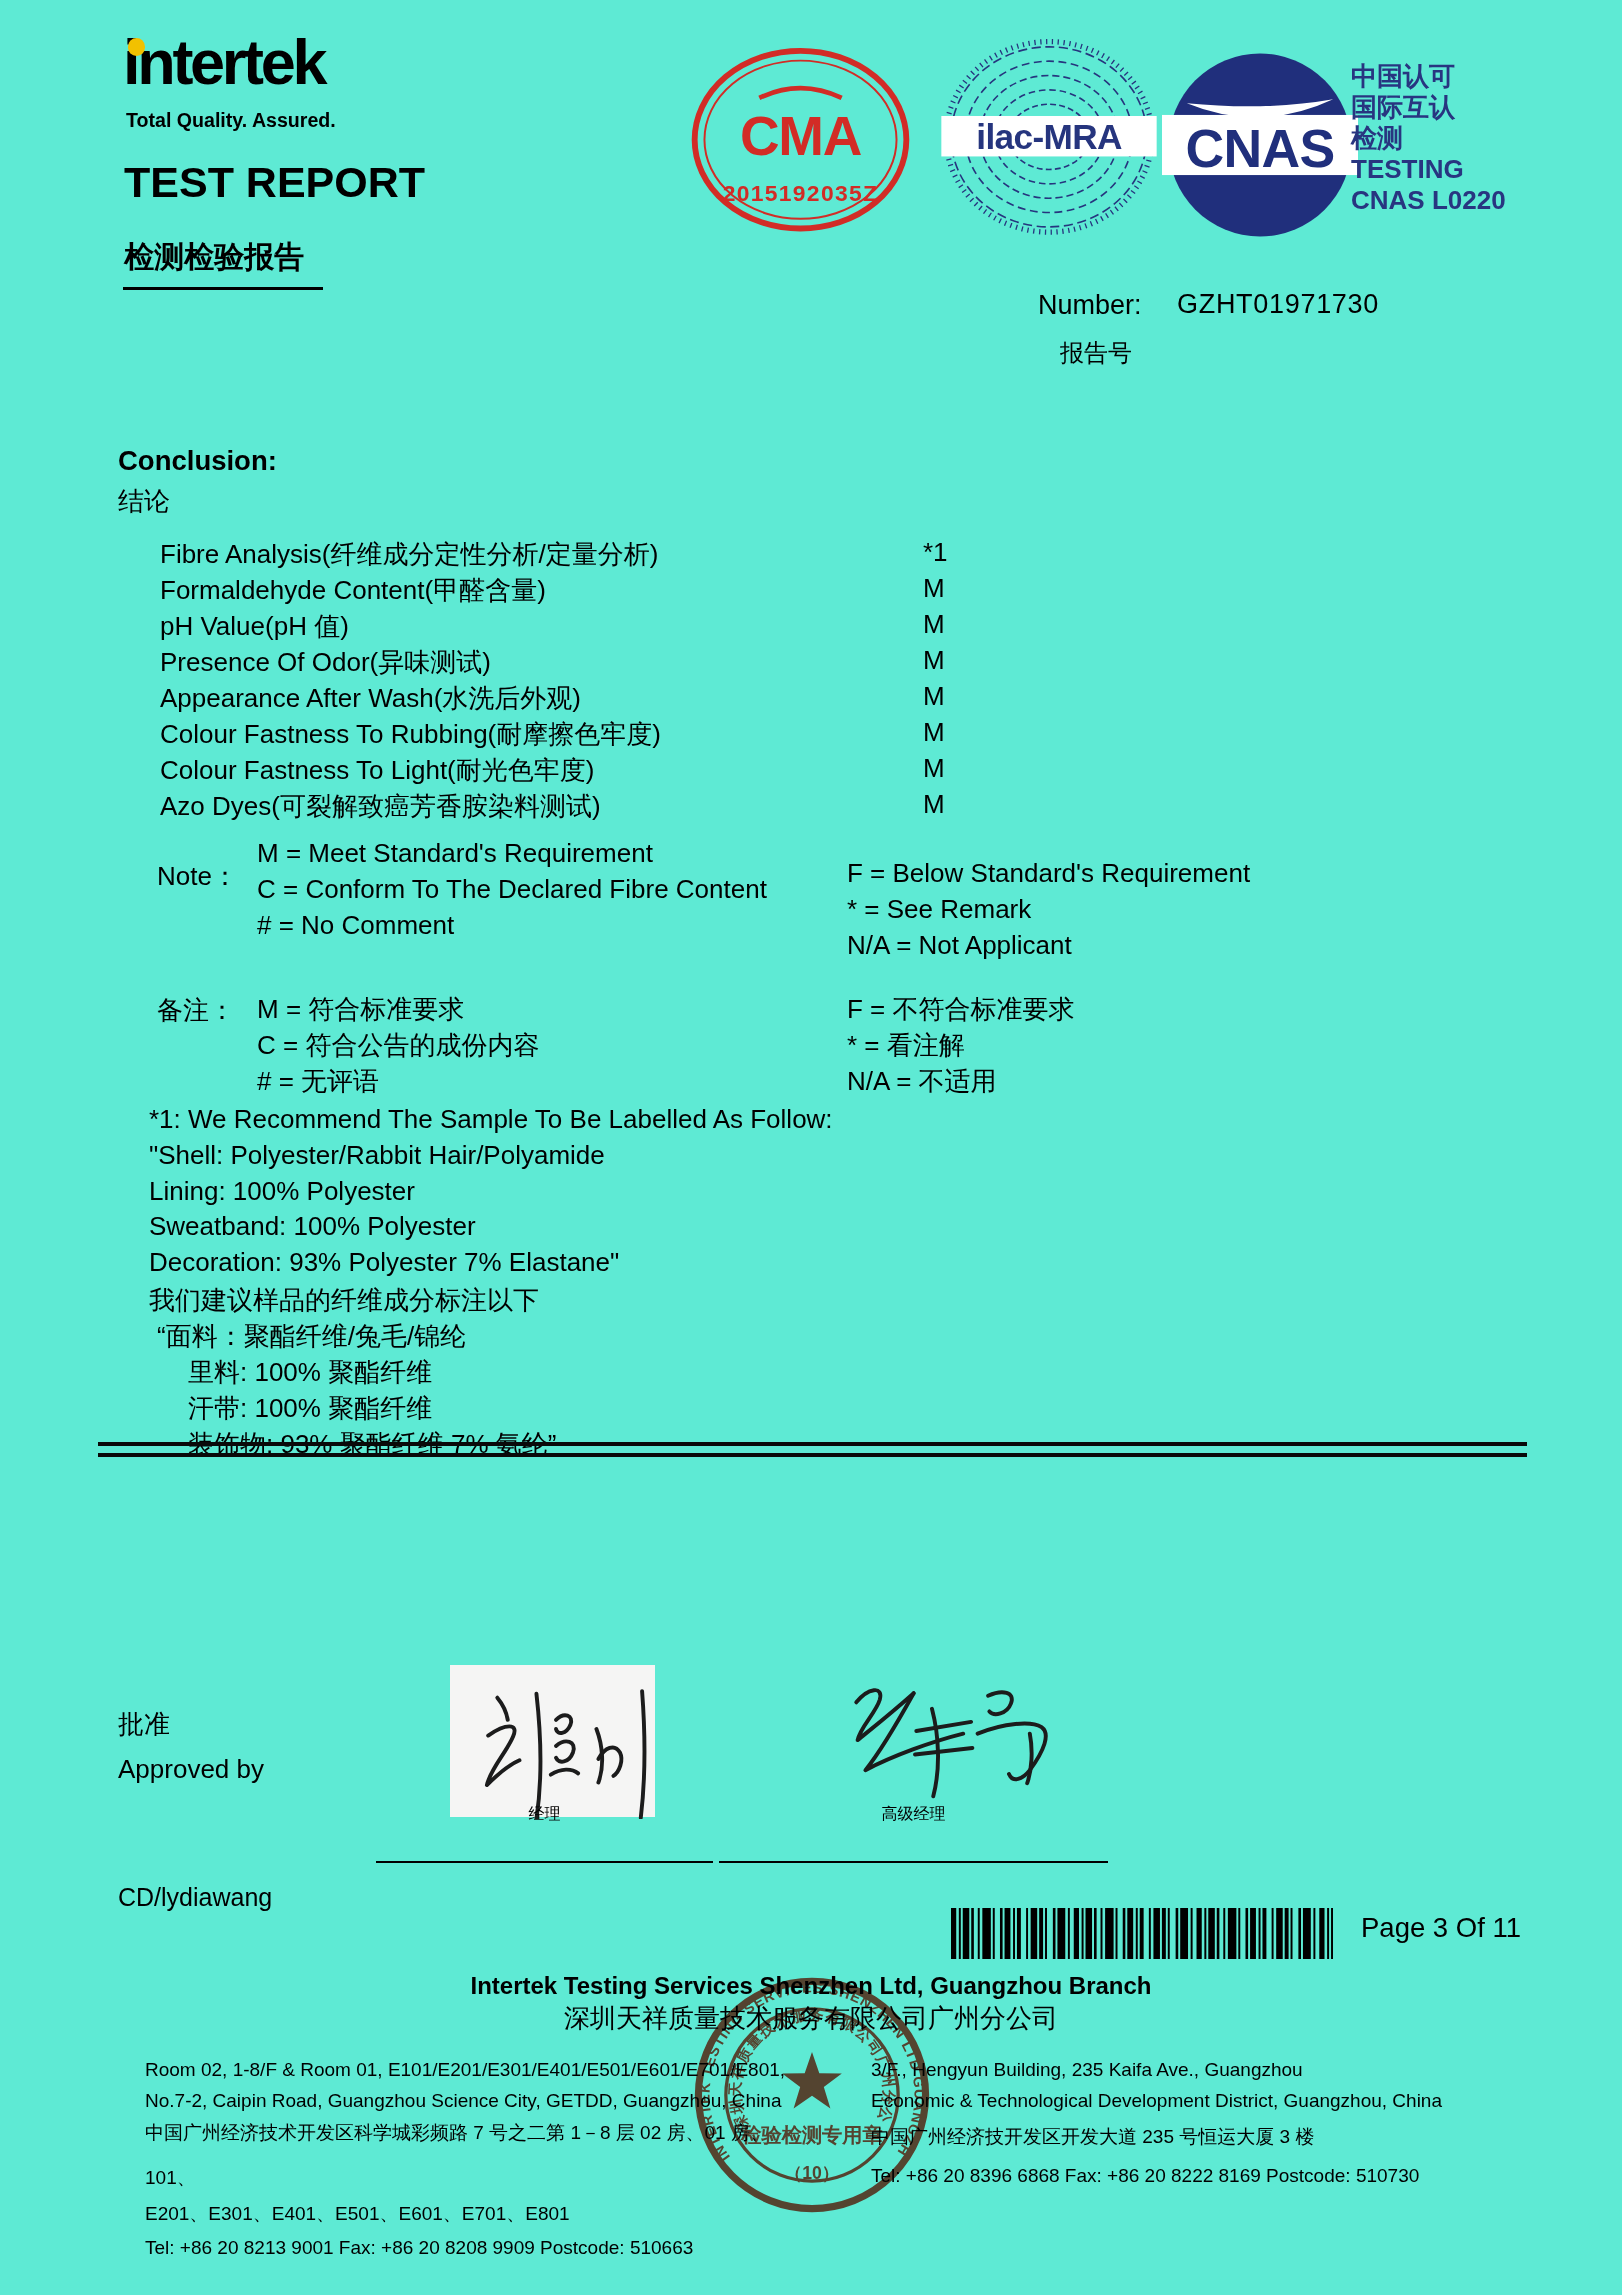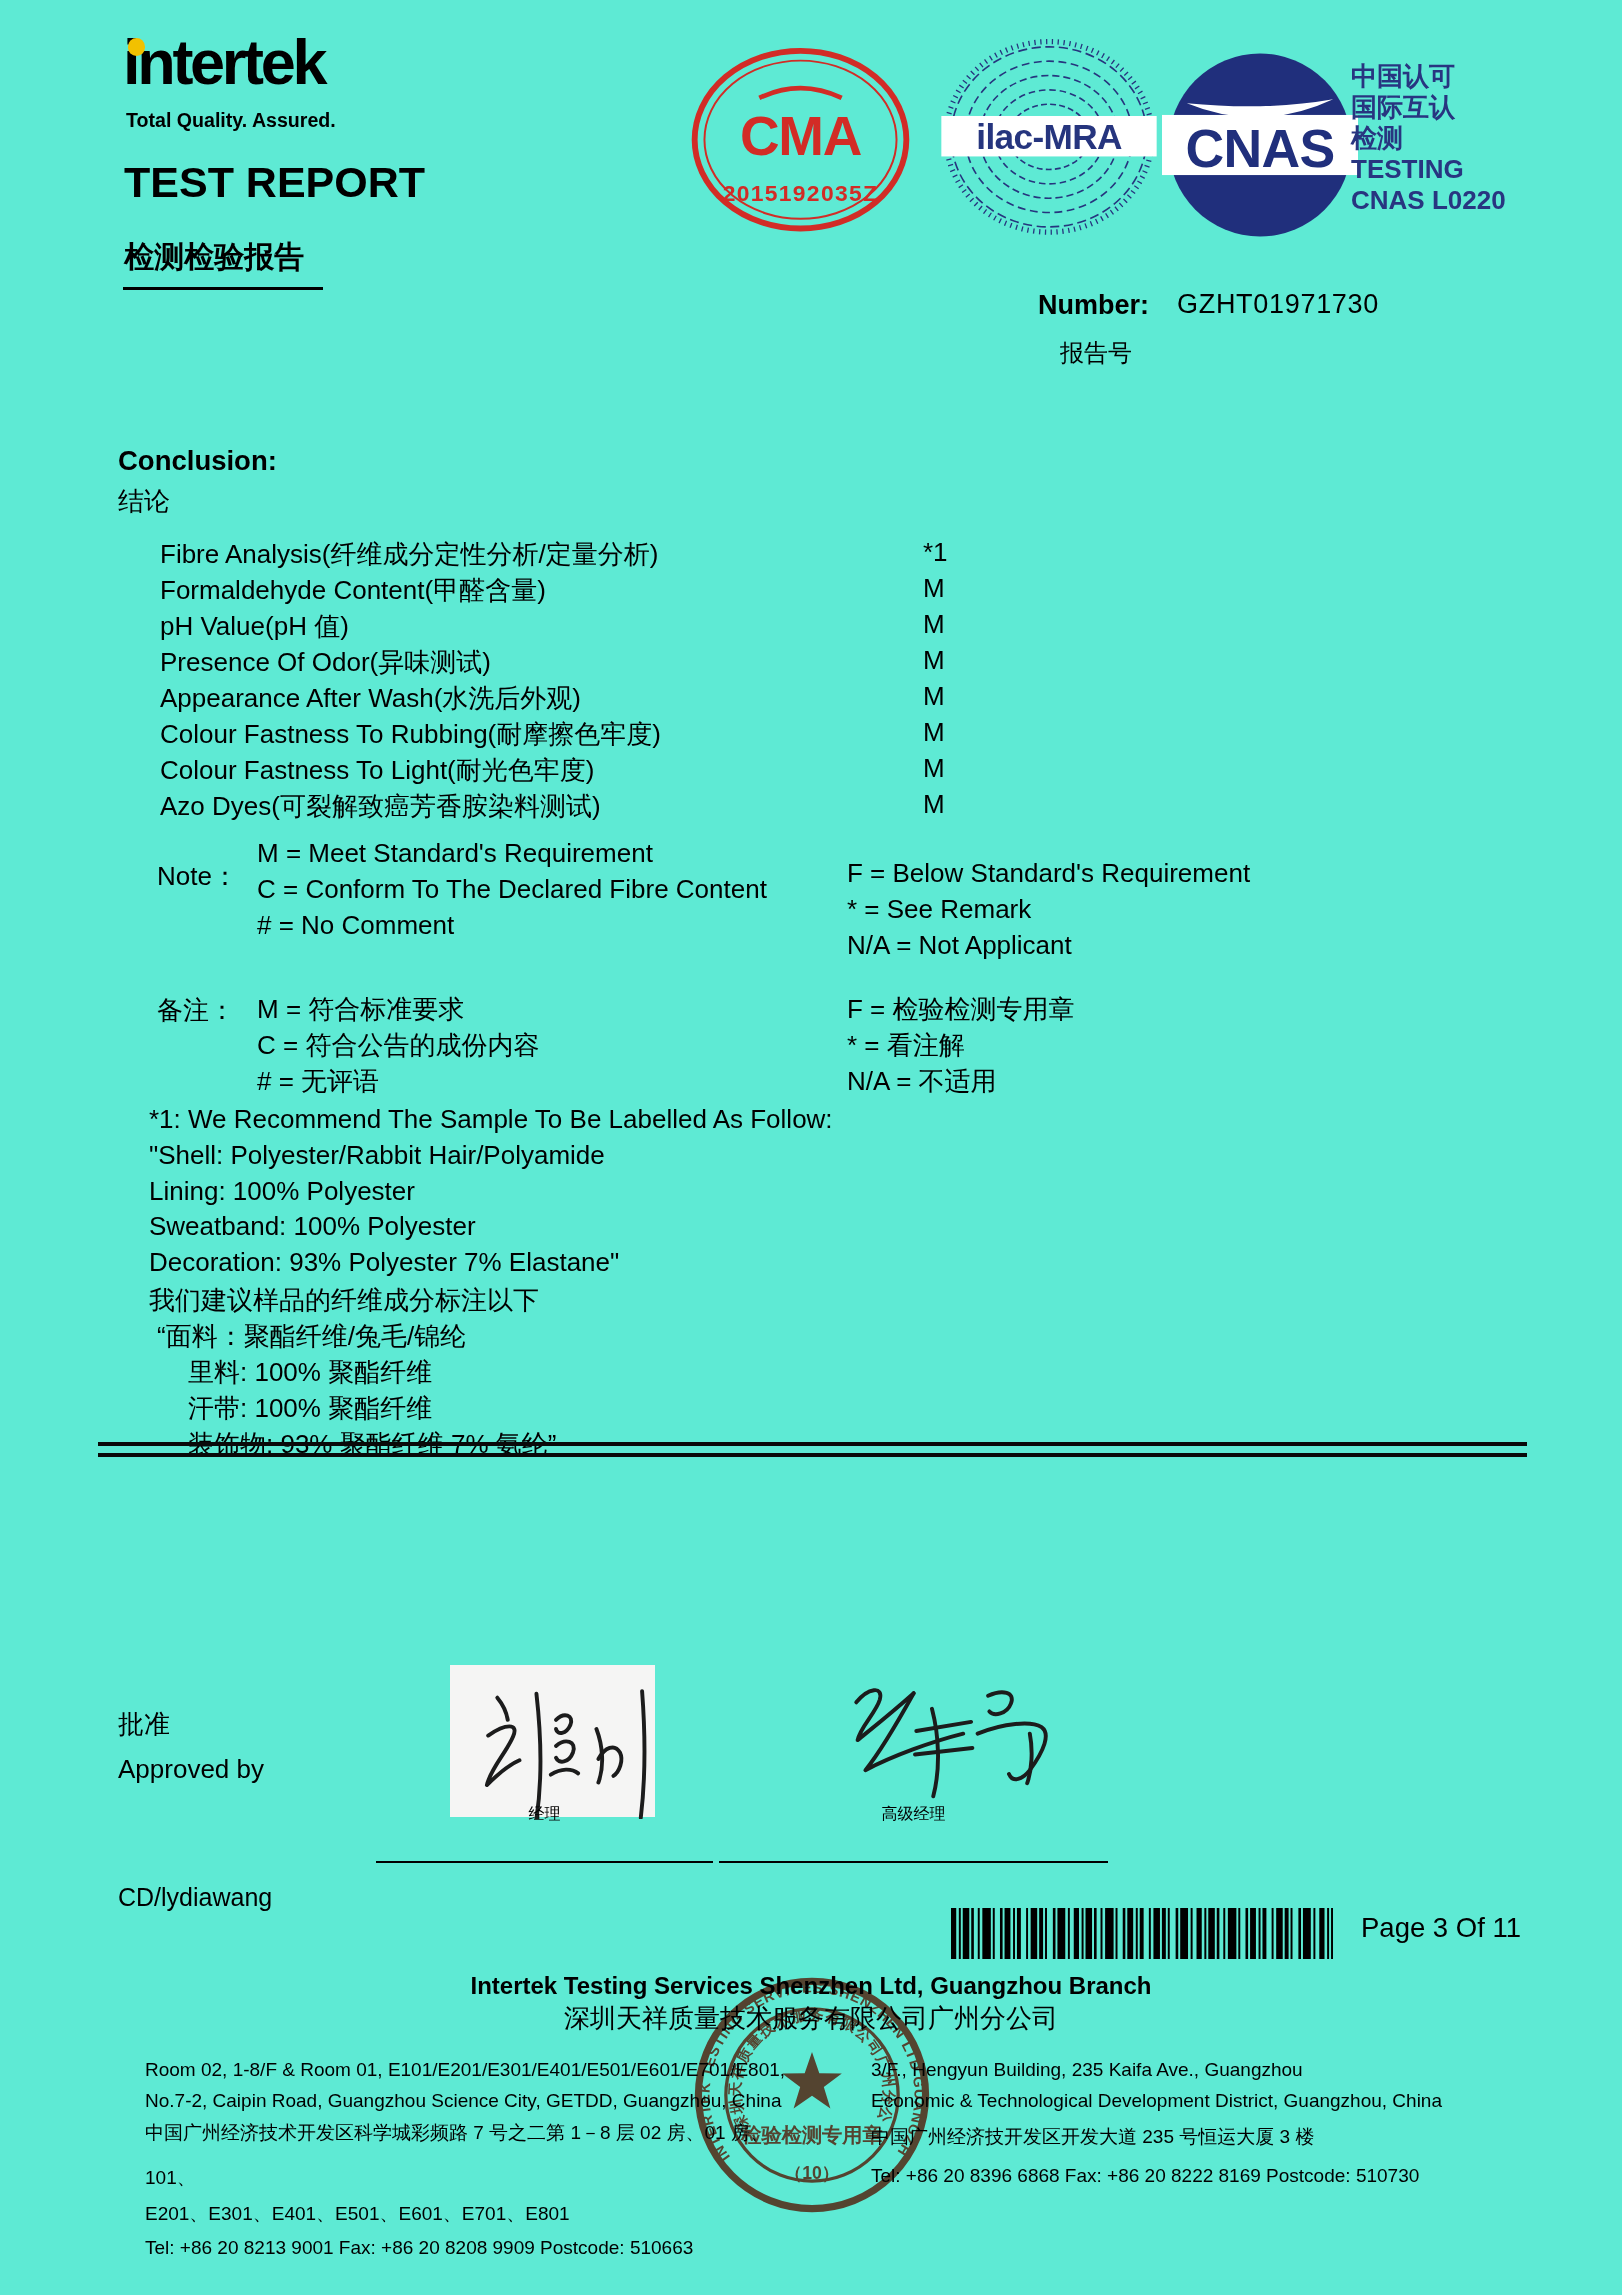--- a/index.html
+++ b/index.html
@@ -77,21 +77,21 @@
     <text x="150" y="184" font-size="82" font-weight="bold" fill="#202f7c" text-anchor="middle" letter-spacing="-1">CNAS</text>
   </svg>
   <div class="abs cnas-lines" style="left:1351px;top:61px;">
     <div>中国认可</div>
     <div>国际互认</div>
     <div>检测</div>
     <div>TESTING</div>
     <div>CNAS L0220</div>
   </div>
 
-  <div class="abs num" style="left:1038px;top:290px;font-weight:bold;">Number:</div>
+  <div class="abs num" style="left:1038px;top:290px;">Number:</div>
   <div class="abs num b" style="left:1177px;top:289px;font-weight:normal;letter-spacing:0.7px;">GZHT01971730</div>
   <div class="abs" style="left:1060px;top:337px;font-size:24px;">报告号</div>
 
   <div class="abs heading" style="left:118px;top:445px;">Conclusion:</div>
   <div class="abs t40" style="left:118px;top:483px;">结论</div>
 
   <div class="c-row" style="top:537px;">
     <span>Fibre Analysis(纤维成分定性分析/定量分析)</span>
     <span class="c-res">*1</span>
   </div>
@@ -136,21 +136,21 @@
     <div>N/A = Not Applicant</div>
   </div>
 
   <div class="abs t40" style="left:157px;top:992px;">备注：</div>
   <div class="abs col" style="left:257px;top:992px;">
     <div>M = 符合标准要求</div>
     <div>C  = 符合公告的成份内容</div>
     <div># = 无评语</div>
   </div>
   <div class="abs col" style="left:847px;top:992px;">
-    <div>F = 检验检测专用章</div>
+    <div>F = 不符合标准要求</div>
     <div>* = 看注解</div>
     <div>N/A = 不适用</div>
   </div>
 
   <div class="remark-line" style="left:149px;top:1104px;">*1: We Recommend The Sample To Be Labelled As Follow:</div>
   <div class="remark-line" style="left:149px;top:1140px;">"Shell: Polyester/Rabbit Hair/Polyamide</div>
   <div class="remark-line" style="left:149px;top:1176px;">Lining: 100% Polyester</div>
   <div class="remark-line" style="left:149px;top:1211px;">Sweatband: 100% Polyester</div>
   <div class="remark-line" style="left:149px;top:1247px;">Decoration: 93% Polyester 7% Elastane"</div>
   <div class="remark-line" style="left:149px;top:1283px;">我们建议样品的纤维成分标注以下</div>

